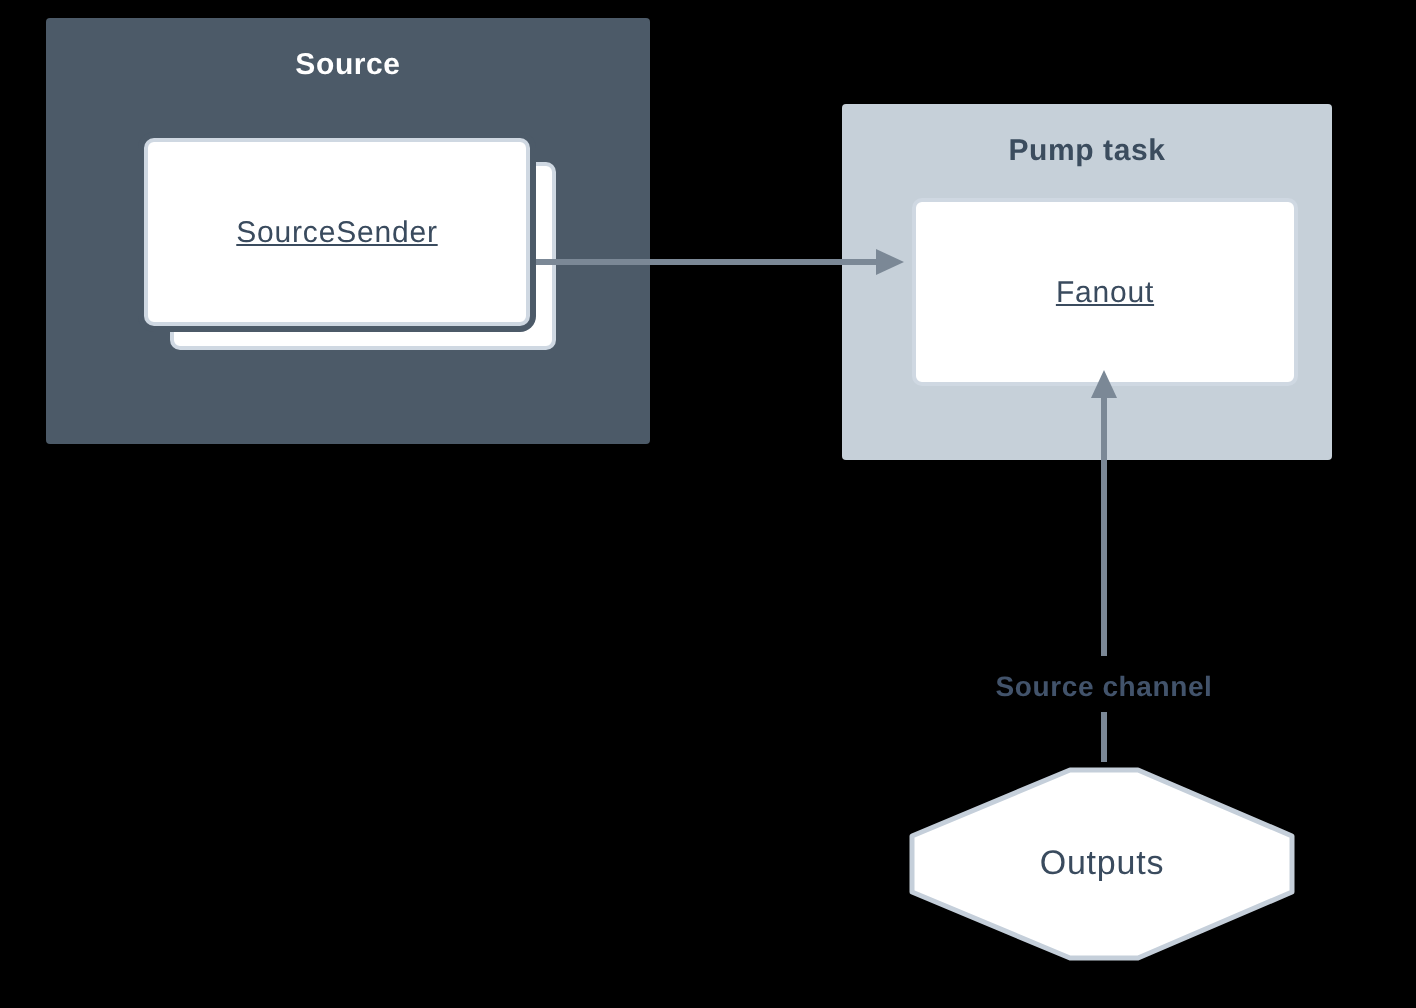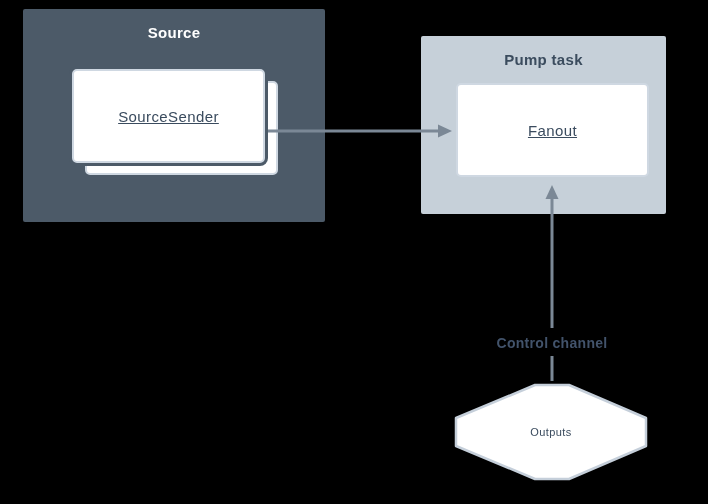--- a/index.html
+++ b/index.html
@@ -26,21 +26,21 @@
   .canvas{position:absolute;inset:0;}
   .container{
     position:absolute;
     border-radius:2px;
   }
   .container.source{
     left:23px;top:9px;width:302px;height:213px;
     background:var(--source_container_bg);
   }
   .container.pump{
-    left:421px;top:36px;width:245px;height:178px;
+    left:421px;top:52px;width:245px;height:178px;
     background:var(--pump_container_bg);
   }
   .container-title{
     display:block;
     text-align:center;
     margin-top:15px;
     font-size:15px;
     font-weight:700;
     letter-spacing:.3px;
   }
@@ -75,21 +75,21 @@
   .hexagon-wrap svg{position:absolute;inset:0;display:block;}
   .hexagon-shape{
     fill:var(--node_bg);
     stroke:var(--hexagon_border);
     stroke-width:2.5;
     stroke-linejoin:round;
   }
   .hexagon-label{
     position:absolute;inset:0;
     display:flex;align-items:center;justify-content:center;
-    font-size:11px;
+    font-size:17px;
     letter-spacing:.4px;
     color:var(--node_text);
   }
   .edge-label{
     position:absolute;
     left:452px;top:335px;width:200px;
     text-align:center;
     font-size:14px;
     font-weight:700;
     letter-spacing:.3px;
@@ -123,21 +123,21 @@
     </div>
   </div>
 
   <div class="hexagon-wrap">
     <svg viewBox="0 0 194 98" width="194" height="98">
       <path class="hexagon-shape" d="M81 2 L115 2 L192 35 L192 63 L115 96 L81 96 L2 63 L2 35 Z"></path>
     </svg>
     <div class="hexagon-label">Outputs</div>
   </div>
 
-  <div class="edge-label">Control channel</div>
+  <div class="edge-label">Source channel</div>
 
   <svg class="arrow-overlay" viewBox="0 0 708 504" width="708" height="504">
 
     <path class="arrow-line" d="M268 131 H438"></path>
     <polygon class="arrow-head" points="452,131 438,124.5 438,137.5"></polygon>
 
     <path class="arrow-line" d="M552 198 V328"></path>
     <path class="arrow-line" d="M552 356 V381"></path>
     <polygon class="arrow-head" points="552,185 545.5,199 558.5,199"></polygon>
   </svg>

